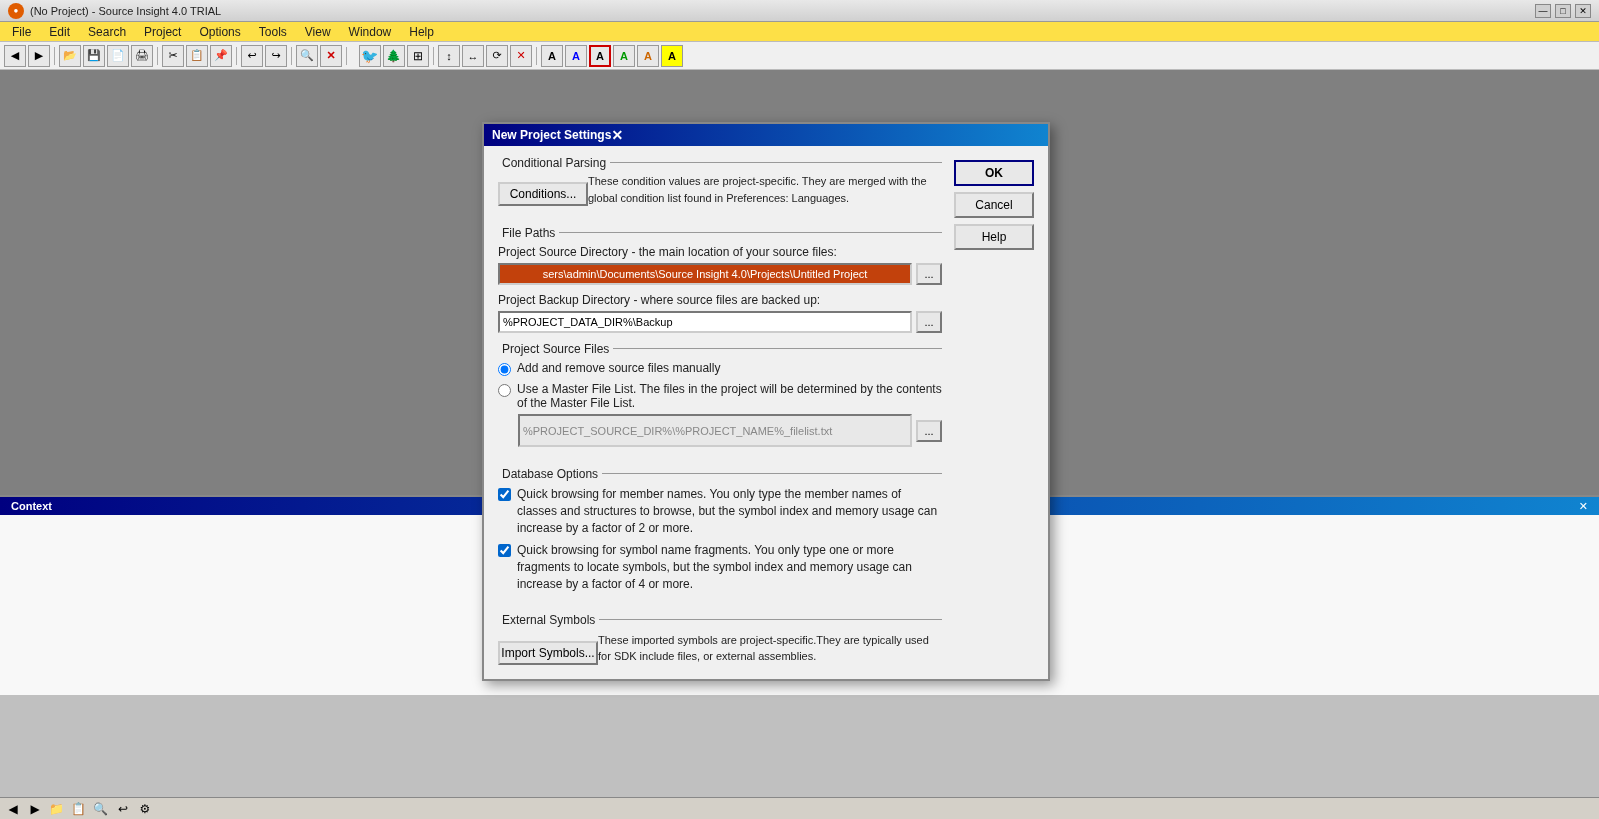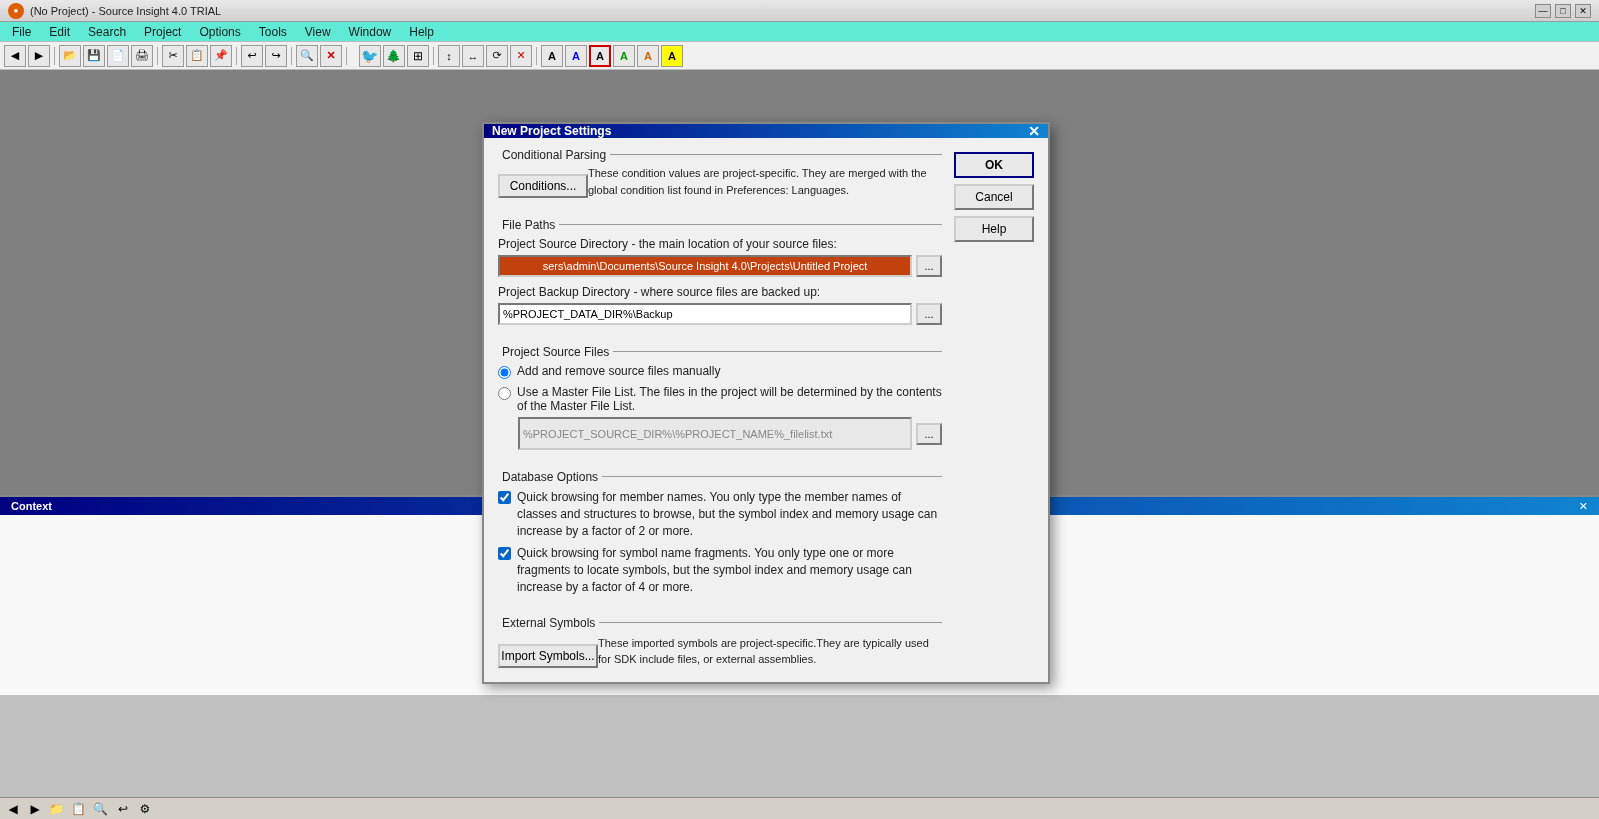--- a/index.html
+++ b/index.html
@@ -55,21 +55,21 @@
       border: 1px solid #888;
       font-size: 9px;
       display: flex;
       align-items: center;
       justify-content: center;
       cursor: pointer;
     }
 
     
     .menu-bar {
-      background: #5eead4;
+      background: #fde047;
       height: 20px;
       display: flex;
       align-items: center;
       padding: 0 4px;
       border-bottom: 1px solid #bbb;
       gap: 2px;
     }
     .menu-item {
       padding: 2px 8px;
       font-size: 12px;
@@ -174,25 +174,24 @@
       background: #f0f0f0;
       border: 2px solid #888;
       box-shadow: 4px 4px 12px rgba(0,0,0,0.4);
       width: 568px;
       position: absolute;
       top: 52px;
       left: 482px;
     }
     .dialog-title-bar {
       background: linear-gradient(to right, #000080, #1084d0);
-      height: 14px;
+      height: 22px;
       display: flex;
       align-items: center;
       padding: 0 8px;
-      justify-content: space-between;
     }
     .dialog-title-text {
       color: white;
       font-size: 12px;
       font-weight: bold;
     }
     .dialog-close-btn {
       color: white;
       font-size: 14px;
       cursor: pointer;
@@ -485,21 +484,21 @@
           </div>
           <div style="margin-top:8px;">
             <div class="label-text">Project Backup Directory - where source files are backed up:</div>
             <div class="input-row">
               <input type="text" class="path-input" value="%PROJECT_DATA_DIR%\Backup" style="">
               <button class="browse-btn">...</button>
             </div>
           </div>
         </div>
 
-        <div class="section-group" style="margin-top:14px;">
+        <div class="section-group" style="margin-top:3px;">
           <span class="section-label">Project Source Files</span>
           <div style="margin-top:6px;">
             <div class="radio-row">
               <input type="radio" name="source-files" checked="" style="">
               <span class="radio-text">Add and remove source files manually</span>
             </div>
             <div class="radio-row" style="margin-top:6px;">
               <input type="radio" name="source-files" style="">
               <span class="radio-text">Use a Master File List. The files in the project will be determined by the contents of the Master File List.</span>
             </div>

